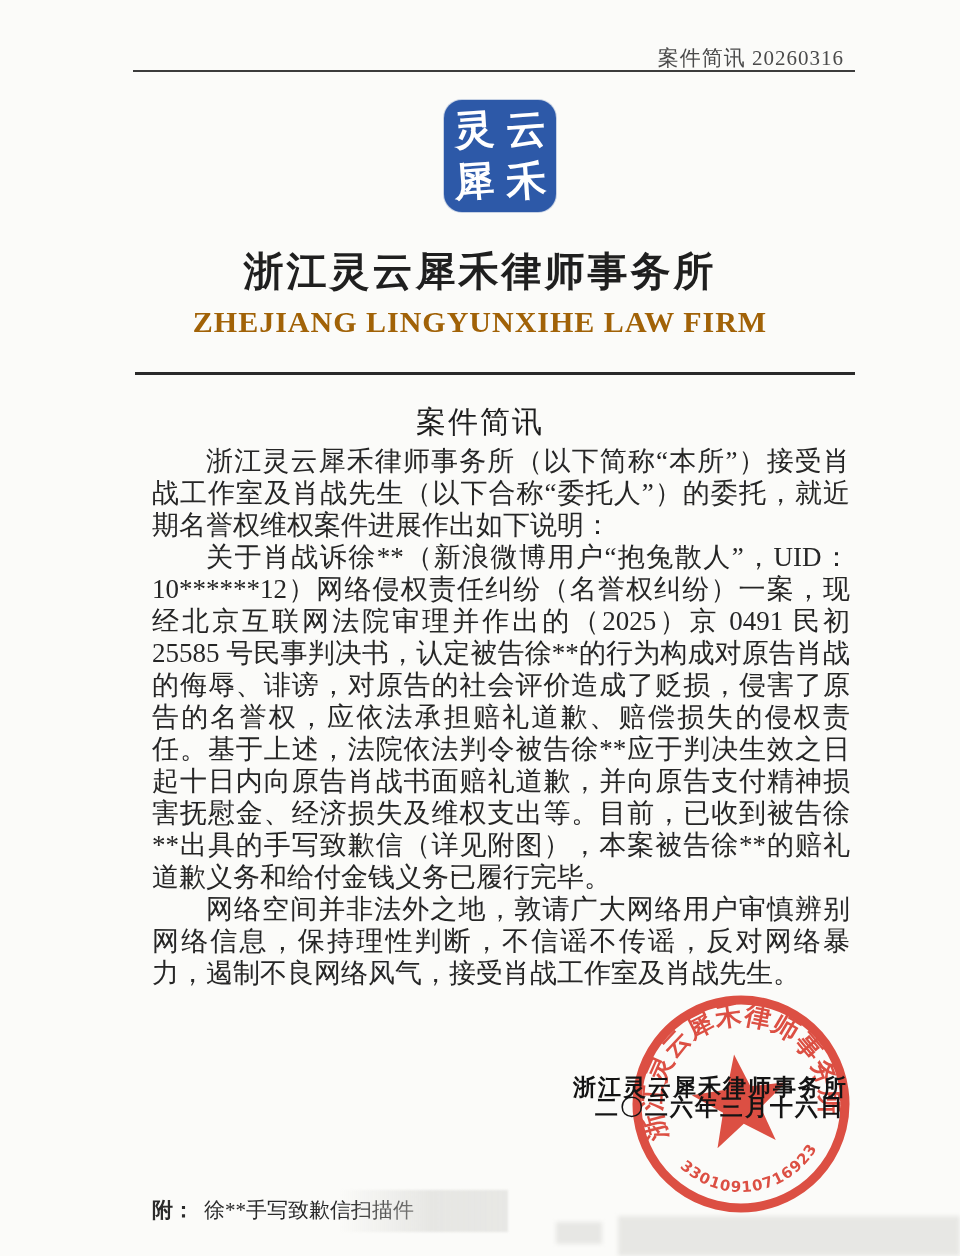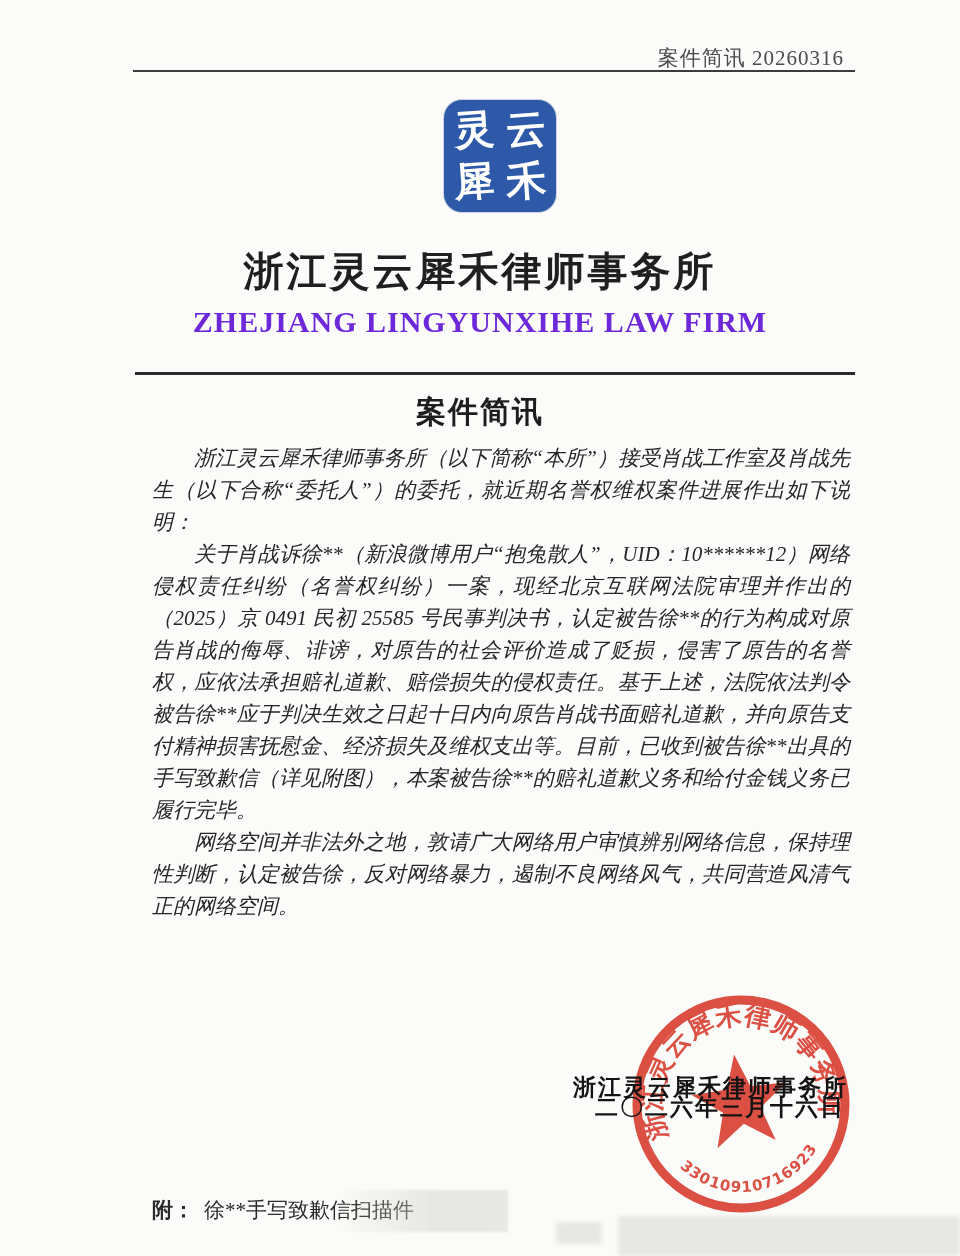--- a/index.html
+++ b/index.html
@@ -34,36 +34,36 @@
   .logo span {
     color: #ffffff; font-size: 40px; line-height: 1;
     font-weight: bold; transform: rotate(-4deg);
   }
   .firm-cn {
     margin-top: 32px; font-size: 40px; font-weight: bold;
     letter-spacing: 3px; color: #1f1f1f;
   }
   .firm-en {
     margin-top: 6px; font-size: 30px; font-weight: bold;
-    letter-spacing: 1px; color: #6d28d9;
+    letter-spacing: 1px; color: #a16207;
   }
   .thick-rule {
     margin-top: 33px; margin-left: 135px;
     width: 720px; height: 3px; background: #2a2a2a;
   }
   .doc-title {
-    margin-top: 17px; text-align: center;
-    font-size: 30px; font-weight: bold; letter-spacing: 2px;
+    margin-top: 27px; text-align: center;
+    font-size: 30px; font-weight: normal; letter-spacing: 2px;
     color: #1e1e1e;
   }
   .body-text {
-    margin-top: 9px; margin-left: 152px;
+    margin-top: 2px; margin-left: 152px;
     width: 698px;
-    font-size: 21px; line-height: 32px;
-    text-align: justify; text-justify: inter-ideograph; font-style: italic;
+    font-size: 27px; line-height: 32px;
+    text-align: justify; text-justify: inter-ideograph;
   }
   .body-text p { margin: 0; text-indent: 2em; }
   .sig-firm {
     position: absolute; top: 1072px; right: 112px;
     font-size: 23px; font-weight: bold; color: #141414;
     letter-spacing: 2px; z-index: 3;
   }
   .sig-date {
     position: absolute; top: 1092px; right: 115px;
     font-size: 23px; font-weight: bold; color: #141414;
@@ -110,21 +110,21 @@
   <div class="firm-cn">浙江灵云犀禾律师事务所</div>
   <div class="firm-en">ZHEJIANG LINGYUNXIHE LAW FIRM</div>
   <div class="thick-rule"></div>
 </div>
 
 <div class="doc-title">案件简讯</div>
 
 <div class="body-text">
   <p>浙江灵云犀禾律师事务所（以下简称“本所”）接受肖战工作室及肖战先生（以下合称“委托人”）的委托，就近期名誉权维权案件进展作出如下说明：</p>
   <p>关于肖战诉徐**（新浪微博用户“抱兔散人”，UID：10******12）网络侵权责任纠纷（名誉权纠纷）一案，现经北京互联网法院审理并作出的（2025）京 0491 民初 25585 号民事判决书，认定被告徐**的行为构成对原告肖战的侮辱、诽谤，对原告的社会评价造成了贬损，侵害了原告的名誉权，应依法承担赔礼道歉、赔偿损失的侵权责任。基于上述，法院依法判令被告徐**应于判决生效之日起十日内向原告肖战书面赔礼道歉，并向原告支付精神损害抚慰金、经济损失及维权支出等。目前，已收到被告徐**出具的手写致歉信（详见附图），本案被告徐**的赔礼道歉义务和给付金钱义务已履行完毕。</p>
-  <p>网络空间并非法外之地，敦请广大网络用户审慎辨别网络信息，保持理性判断，认定被告徐，反对网络暴力，遏制不良网络风气，共同营造风清气正的网络空间。</p>
+  <p>网络空间并非法外之地，敦请广大网络用户审慎辨别网络信息，保持理性判断，不信谣不传谣，反对网络暴力，遏制不良网络风气，接受肖战工作室及肖战先生。</p>
 </div>
 
 <svg class="seal" viewBox="0 0 260 260" xmlns="http://www.w3.org/2000/svg">
   <g transform="rotate(-8 130 130)" fill="none">
     <circle cx="130" cy="130" r="104" stroke="#d8382a" stroke-width="9"></circle>
     <polygon fill="#d8382a" points="130,80 141.8,113.8 177.6,114.6 149,136.2 159.4,170.5 130,150 100.6,170.5 111,136.2 82.4,114.6 118.2,113.8"></polygon>
     <path id="sealTopArc" d="M 54.8 157.4 A 80 80 0 1 1 205.2 157.4"></path>
     <text font-size="26" font-weight="bold" fill="#d8382a" letter-spacing="1" font-family="Liberation Serif, DejaVu Serif, serif">
       <textPath href="#sealTopArc" startOffset="50%" text-anchor="middle">浙江灵云犀禾律师事务所</textPath>
     </text>

